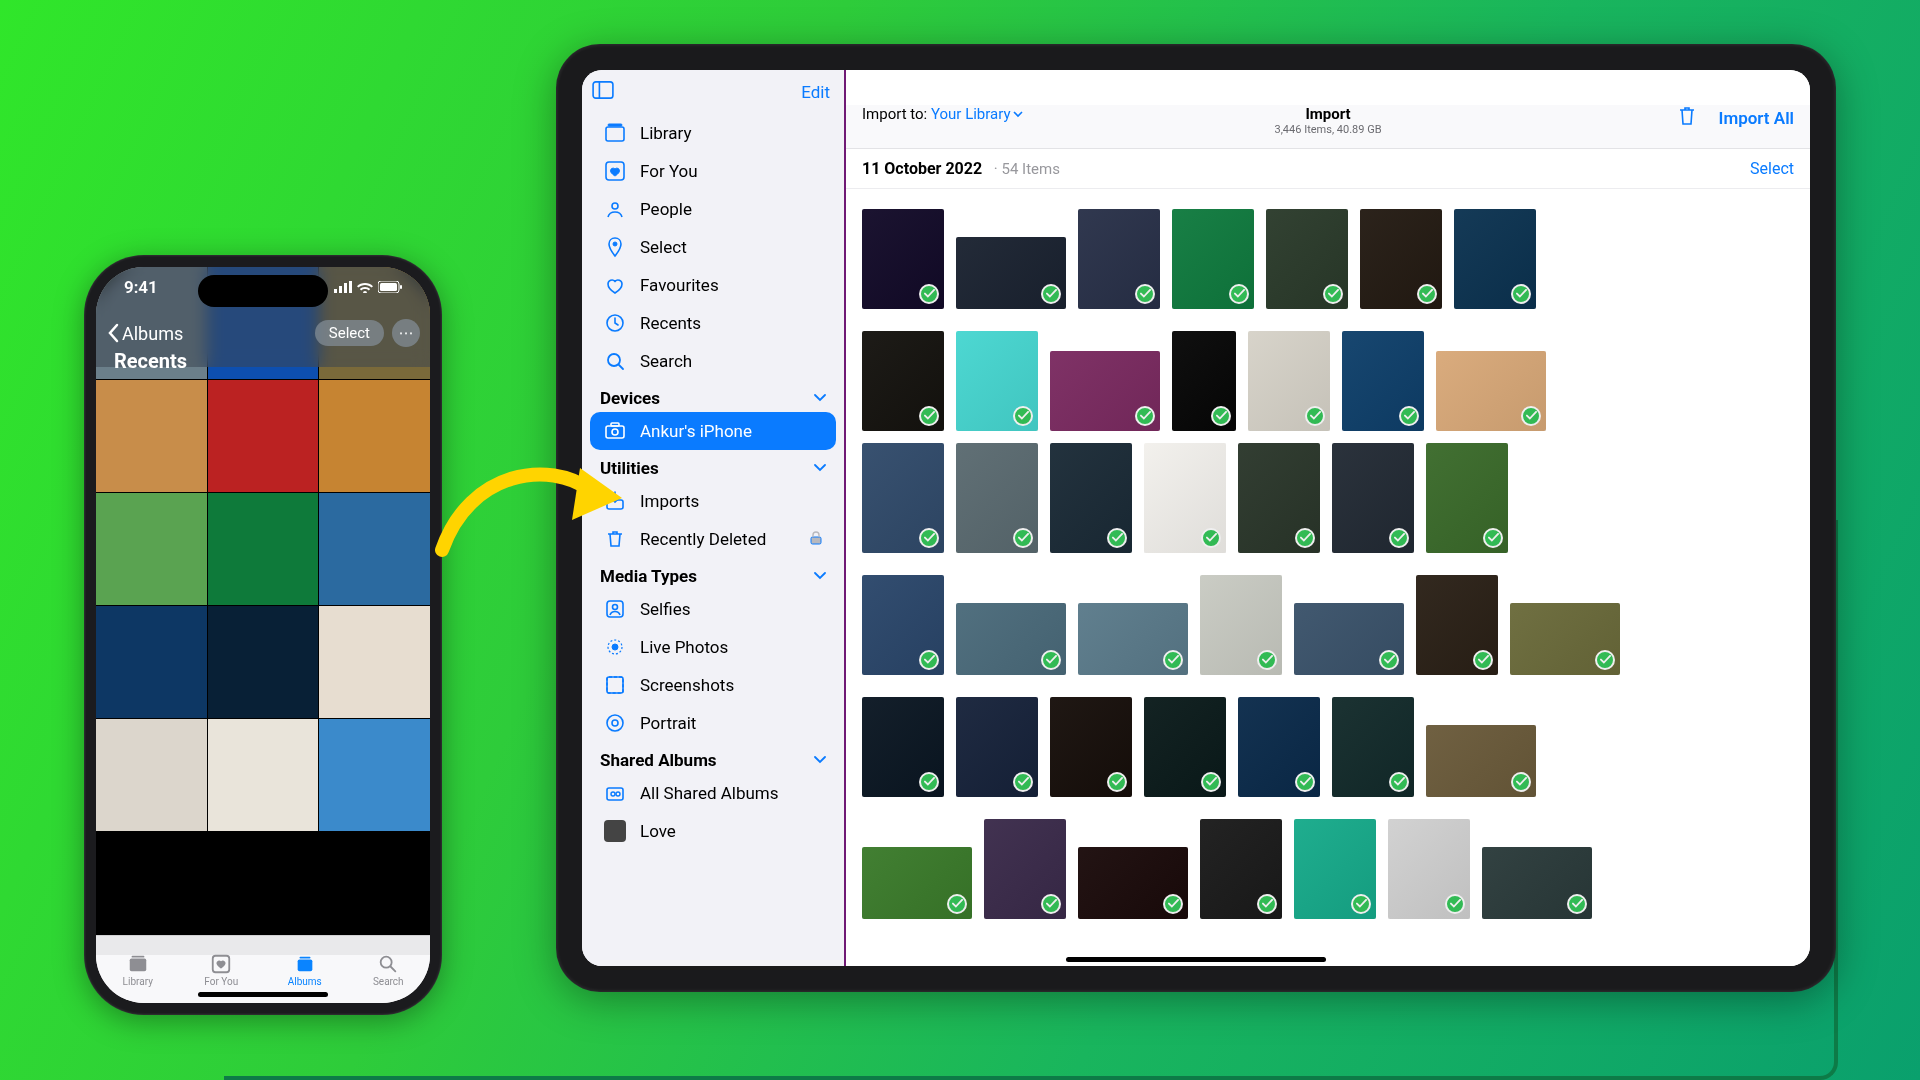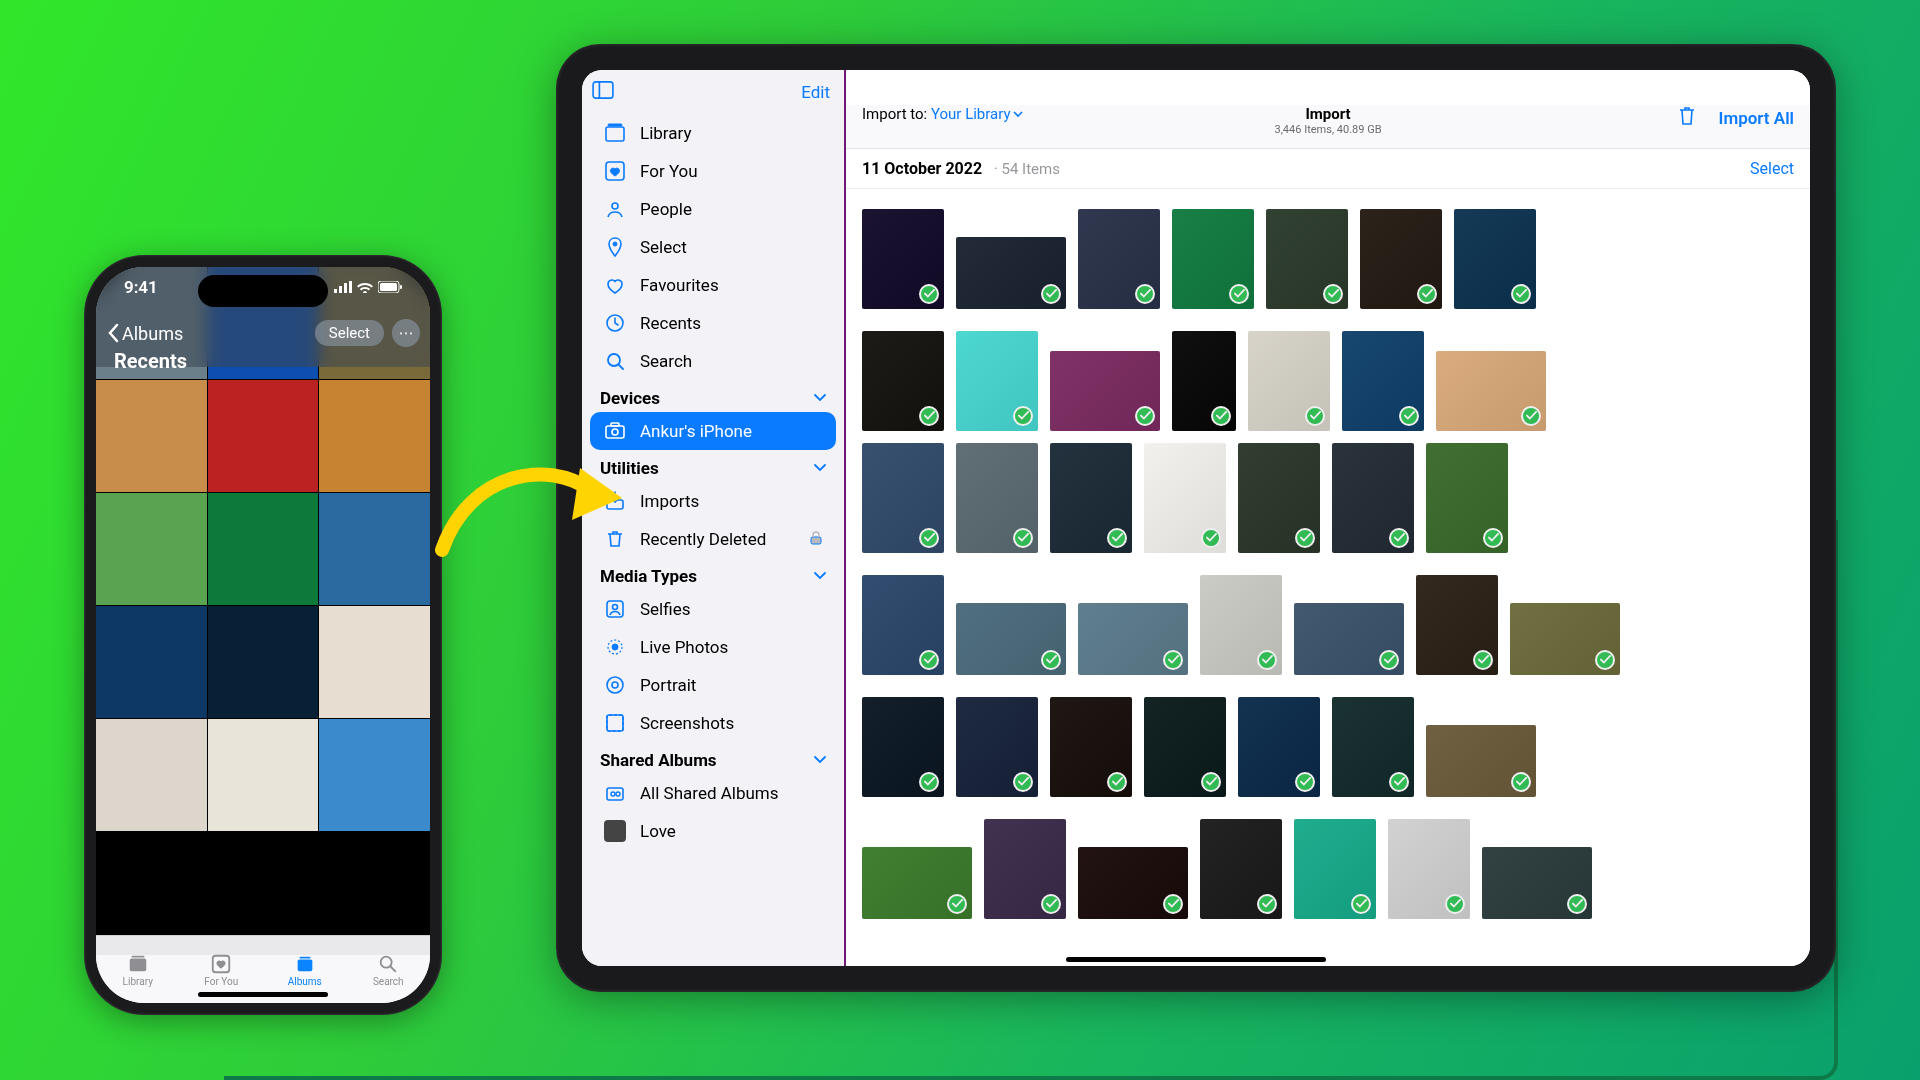--- a/index.html
+++ b/index.html
@@ -325,34 +325,34 @@
                   <svg width="22" height="22" viewBox="0 0 22 22">
                     <circle cx="11" cy="11" r="3"></circle>
                     <circle cx="11" cy="11" r="7" fill="none" stroke-width="1.2" stroke-dasharray="2 2"></circle>
                   </svg>
                 </span>
                 <span>Live Photos</span>
               </div>
               <div class="sb-item">
                 <span class="ic">
                   <svg width="22" height="22" viewBox="0 0 22 22">
+                    <rect x="3" y="3" width="16" height="16" rx="2" fill="none" stroke-width="1.6"></rect>
+                    <rect x="3" y="3" width="16" height="16" rx="2" fill="none" stroke-width="1.6" stroke-dasharray="3 2"></rect>
+                  </svg>
+                </span>
+                <span>Screenshots</span>
+              </div>
+              <div class="sb-item">
+                <span class="ic">
+                  <svg width="22" height="22" viewBox="0 0 22 22">
                     <circle cx="11" cy="11" r="8" fill="none" stroke-width="1.6"></circle>
                     <circle cx="11" cy="11" r="3" fill="none" stroke-width="1.6"></circle>
                   </svg>
                 </span>
                 <span>Portrait</span>
-              </div>
-              <div class="sb-item">
-                <span class="ic">
-                  <svg width="22" height="22" viewBox="0 0 22 22">
-                    <rect x="3" y="3" width="16" height="16" rx="2" fill="none" stroke-width="1.6"></rect>
-                    <rect x="3" y="3" width="16" height="16" rx="2" fill="none" stroke-width="1.6" stroke-dasharray="3 2"></rect>
-                  </svg>
-                </span>
-                <span>Screenshots</span>
               </div>
               <div class="sb-section">
                 <span>Shared Albums</span>
                 <svg viewBox="0 0 12 8">
                   <path d="M1 1l5 5 5-5" fill="none" stroke="#0a7bff" stroke-width="1.8" stroke-linecap="round"></path>
                 </svg>
               </div>
               <div class="sb-item">
                 <span class="ic">
                   <svg width="22" height="22" viewBox="0 0 22 22">

